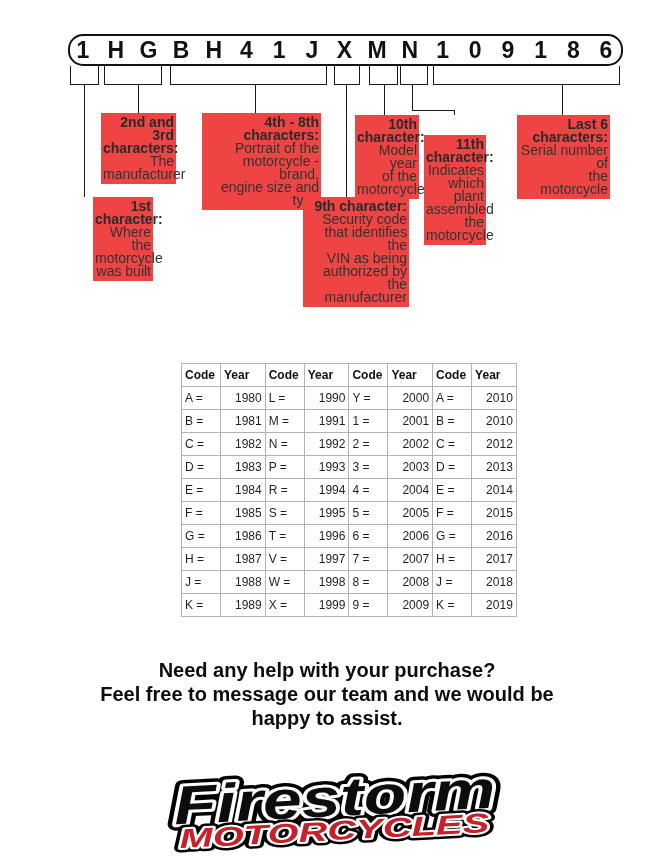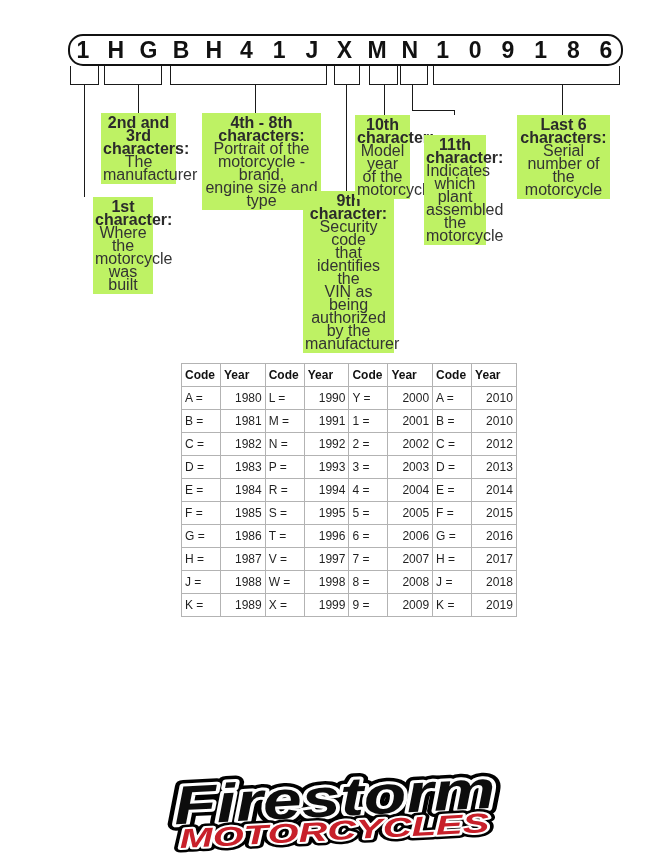--- a/index.html
+++ b/index.html
@@ -20,22 +20,22 @@
   }
   
   .bracket{
     position:absolute;top:66px;height:18px;
     border:1px solid #1a1a1a;border-top:none;background:transparent;
   }
   .vline{position:absolute;width:1px;background:#1a1a1a;}
   .hline{position:absolute;height:1px;background:#1a1a1a;}
   
   .label{
-    position:absolute;background:#bef264;color:#333;
-    font-size:16px;line-height:13px;text-align:center;
+    position:absolute;background:#ef4444;color:#333;
+    font-size:14px;line-height:13px;text-align:right;
     padding:3px 2px;box-sizing:border-box;
   }
   .label-title{display:block;font-weight:bold;white-space:pre-line;color:#2b2b2b;}
   .label-body{display:block;white-space:pre-line;}
   
   .source-note{
     position:absolute;left:55px;top:297px;font-size:11px;color:#1a1a1a;white-space:pre;
   }
   
   .table-wrap{position:absolute;left:181px;top:363px;}
@@ -113,29 +113,29 @@
     <span class="label-body">The
 manufacturer</span>
   </div>
   <div class="label" style="left:202px;top:113px;width:119px;">
     <span class="label-title">4th - 8th
 characters:</span>
     <span class="label-body">Portrait of the
 motorcycle - brand,
 engine size and type</span>
   </div>
-  <div class="label" style="left:303px;top:191px;width:91px;">
+  <div class="label" style="left:303px;top:197px;width:106px;">
     <span class="label-title">9th character:</span>
     <span class="label-body">Security code
 that identifies the
 VIN as being
 authorized by the
 manufacturer</span>
   </div>
-  <div class="label" style="left:355px;top:115px;width:55px;">
+  <div class="label" style="left:355px;top:115px;width:64px;">
     <span class="label-title">10th
 character:</span>
     <span class="label-body">Model year
 of the
 motorcycle</span>
   </div>
   <div class="label" style="left:424px;top:115px;width:62px;margin-top:20px;">
     <span class="label-title">11th
 character:</span>
     <span class="label-body">Indicates
@@ -274,20 +274,23 @@
             <td class="year">1999</td>
             <td class="code">9 =</td>
             <td class="year">2009</td>
             <td class="code">K =</td>
             <td class="year">2019</td>
           </tr>
         </tbody>
     </table>
   </div>
 
+  <div class="help-message">Need any help with your purchase?
+Feel free to message our team and we would be
+happy to assist.</div>
 
   <svg class="logo" width="372" height="100" viewBox="0 0 372 100">
     <g font-family="&quot;Liberation Sans&quot;, sans-serif" font-weight="bold" font-style="italic" transform="rotate(-3 186 50)">
       <text x="26" y="60" font-size="54" textLength="322" lengthAdjust="spacingAndGlyphs" stroke="#000000" stroke-width="13" stroke-linejoin="round" fill="#000000">Firestorm</text>
       <text x="26" y="60" font-size="54" textLength="322" lengthAdjust="spacingAndGlyphs" paint-order="stroke" stroke="#ffffff" stroke-width="6" stroke-linejoin="round" fill="#0d0d0d">Firestorm</text>
       <text x="30" y="84" font-size="27" textLength="310" lengthAdjust="spacingAndGlyphs" stroke="#000000" stroke-width="9" stroke-linejoin="round" fill="#000000">MOTORCYCLES</text>
       <text x="30" y="84" font-size="27" textLength="310" lengthAdjust="spacingAndGlyphs" paint-order="stroke" stroke="#ffffff" stroke-width="4" stroke-linejoin="round" fill="#c8202a">MOTORCYCLES</text>
     </g>
   </svg>
 

